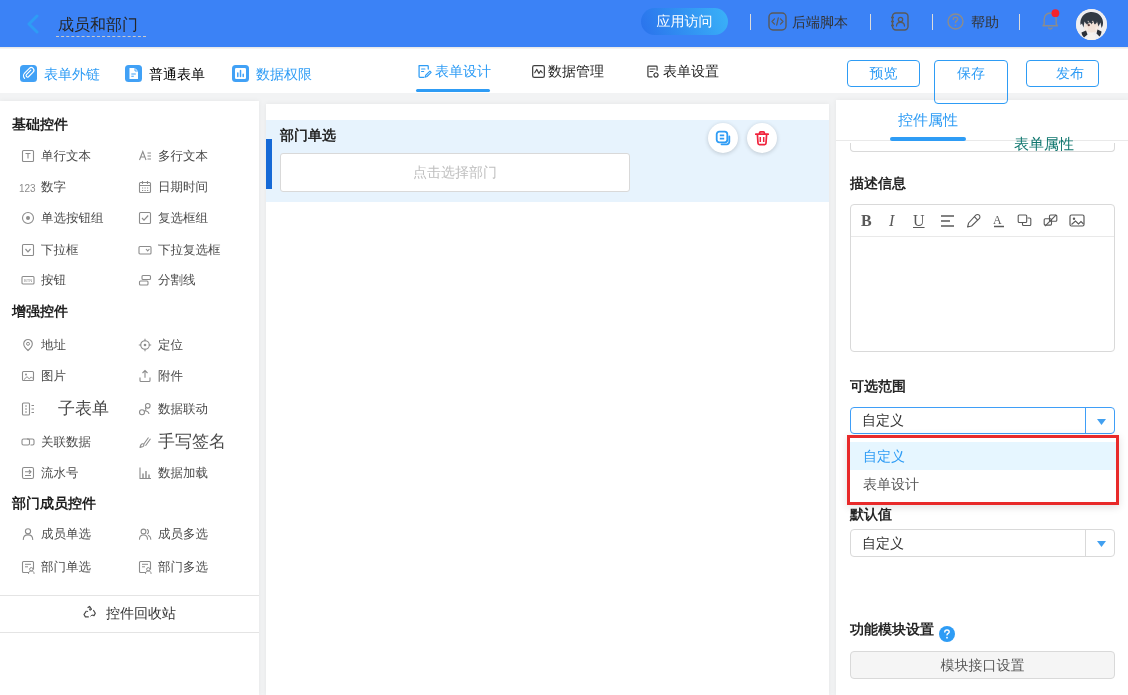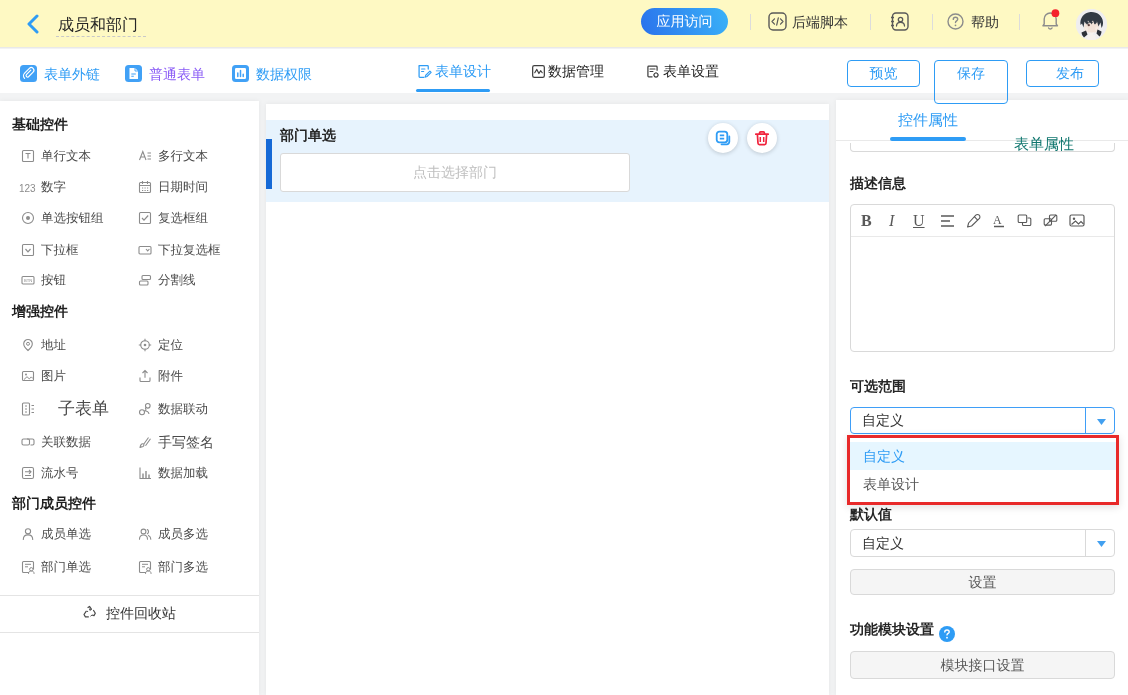--- a/index.html
+++ b/index.html
@@ -4,21 +4,21 @@
 <style>
   * { margin:0; padding:0; box-sizing:border-box; }
   html,body { width:1128px; height:695px; overflow:hidden; }
   body { font-family:"Liberation Sans",sans-serif; background:#f2f3f4; position:relative; }
   .abs { position:absolute; }
   svg { display:block; }
 </style>
 </head>
 <body>
 
-<div class="abs" id="topbar" style="left:0;top:0;width:1128px;height:48px;background:#fef9c3;border-bottom:1px solid #e9e9e9;z-index:5;">
+<div class="abs" id="topbar" style="left:0;top:0;width:1128px;height:48px;background:#3b82f6;border-bottom:1px solid #e9e9e9;z-index:5;">
   <svg class="abs" style="left:26px;top:14px;" width="14" height="20" viewBox="0 0 14 20">
       <path d="M11 2 L3 10 L11 18" fill="none" stroke="#2e9cf5" stroke-width="3" stroke-linecap="round" stroke-linejoin="round"></path>
     </svg>
   <div class="abs" style="left:58px;top:15px;font-size:16px;color:#262626;">成员和部门</div>
   <div class="abs" style="left:56px;top:36px;width:90px;border-bottom:1px dashed #c9c9c9;"></div>
 
   <div class="abs" style="left:641px;top:8px;width:87px;height:27px;border-radius:14px;background:linear-gradient(70deg,#2a72ec,#3ab2f8);color:#fff;font-size:14px;text-align:center;line-height:27px;">应用访问</div>
   <div class="abs" style="left:750px;top:14px;width:1px;height:16px;background:#dcdcdc;"></div>
 
   <svg class="abs" style="left:768px;top:12px;" width="19" height="19" viewBox="0 0 19 19">
@@ -72,21 +72,21 @@
       <rect width="17" height="17" rx="3.5" fill="#41a1f6"></rect>
       <path d="M10.8 5.2 l-4.4 4.4 a1.5 1.5 0 0 0 2.1 2.1 l4.6-4.6 a2.6 2.6 0 0 0 -3.7-3.7 L4.6 8.2 a3.7 3.7 0 0 0 0 5.2" fill="none" stroke="#fff" stroke-width="1.2" stroke-linecap="round"></path>
     </svg>
   <div class="abs" style="left:44px;top:17px;font-size:14px;color:#2e9cf5;">表单外链</div>
   <svg class="abs" style="left:125px;top:16px;" width="17" height="17" viewBox="0 0 17 17">
       <rect width="17" height="17" rx="3.5" fill="#41a1f6"></rect>
       <path d="M4.5 3 h5.5 l3 3 v8 h-8.5 z" fill="#fff"></path>
       <path d="M10 3 v3 h3" fill="none" stroke="#41a1f6" stroke-width=".9"></path>
       <path d="M6.3 9 h4.5 M6.3 11.3 h2.5" stroke="#41a1f6" stroke-width="1.1"></path>
     </svg>
-  <div class="abs" style="left:149px;top:17px;font-size:14px;color:#8b5cf6;">普通表单</div>
+  <div class="abs" style="left:149px;top:17px;font-size:14px;color:#000000;">普通表单</div>
   <svg class="abs" style="left:232px;top:16px;" width="17" height="17" viewBox="0 0 17 17">
       <rect width="17" height="17" rx="3.5" fill="#41a1f6"></rect>
       <rect x="3" y="3" width="11" height="11" rx="1.2" fill="#fff"></rect>
       <path d="M5.8 11.5 v-3.5 M8.5 11.5 v-6 M11.2 11.5 v-2.2" stroke="#41a1f6" stroke-width="1.5" stroke-linecap="round"></path>
     </svg>
   <div class="abs" style="left:256px;top:17px;font-size:14px;color:#2e9cf5;">数据权限</div>
 
   <svg class="abs" style="left:417px;top:15px;" width="15" height="15" viewBox="0 0 18 18">
       <path d="M2.5 2 h10 a1 1 0 0 1 1 1 v3" fill="none" stroke="#2e9cf5" stroke-width="1.5" stroke-linecap="round"></path>
       <path d="M2.5 2 v13 a1 1 0 0 0 1 1 h5" fill="none" stroke="#2e9cf5" stroke-width="1.5"></path>
@@ -236,21 +236,21 @@
         <rect x="1" y="4" width="7.5" height="6" rx="1.5" fill="none" stroke="#8c8c8c" stroke-width="1.1"></rect>
         <path d="M6 4 h5.5 a1.5 1.5 0 0 1 1.5 1.5 v3 a1.5 1.5 0 0 1 -1.5 1.5 H9.5" fill="none" stroke="#8c8c8c" stroke-width="1.1"></path>
       </svg>
     </div>
   <div class="abs" style="left:41px;top:334px;font-size:12.5px;line-height:14px;color:#4a4a4a;">关联数据</div>
   <div class="abs" style="left:138px;top:334px;">
       <svg width="14" height="14" viewBox="0 0 14 14">
         <path d="M2 12.5 C2.5 10 3.5 8.5 5 8.8 C6.5 9.1 6 11 5 11.5 C3.8 12 2.8 11.8 2 12.5 Z M5.5 9.5 L10.5 2.5 M7.5 10.8 L12.5 3.8" fill="none" stroke="#8c8c8c" stroke-width="1.1" stroke-linejoin="round"></path>
       </svg>
     </div>
-  <div class="abs" style="left:158px;top:334px;font-size:14px;line-height:14px;color:#4a4a4a;">手写签名</div>
+  <div class="abs" style="left:158px;top:334px;font-size:17px;line-height:14px;color:#4a4a4a;">手写签名</div>
   <div class="abs" style="left:21px;top:365px;">
       <svg width="14" height="14" viewBox="0 0 14 14">
         <rect x="1.5" y="1.5" width="11" height="11" rx="1.5" fill="none" stroke="#8c8c8c" stroke-width="1.1"></rect>
         <path d="M4 5.8 h6 M8 3.8 l2 2 -2 2 M4 9.5 h6" fill="none" stroke="#8c8c8c" stroke-width="1.1"></path>
       </svg>
     </div>
   <div class="abs" style="left:41px;top:365px;font-size:12.5px;line-height:14px;color:#4a4a4a;">流水号</div>
   <div class="abs" style="left:138px;top:365px;">
       <svg width="14" height="14" viewBox="0 0 14 14">
         <path d="M2 1.5 V12.5 H13" fill="none" stroke="#8c8c8c" stroke-width="1.1"></path>
@@ -384,21 +384,20 @@
   <div class="abs" style="left:14px;top:406px;font-size:14px;font-weight:bold;color:#262626;">默认值</div>
   <div class="abs" style="left:14px;top:429px;width:265px;height:28px;border:1px solid #d9d9d9;border-radius:4px;background:#fff;">
     <div class="abs" style="left:11px;top:5px;font-size:14px;color:#333;">自定义</div>
     <div class="abs" style="right:0;top:0;width:29px;height:26px;border-left:1px solid #d9d9d9;">
       <svg style="margin:11px 0 0 11px;" width="9" height="6" viewBox="0 0 9 6">
           <path d="M0 0 h9 l-4.5 6 z" fill="#42a0f0"></path>
         </svg>
     </div>
   </div>
 
-  <div class="abs" style="left:14px;top:469px;width:265px;height:26px;background:#f5f5f5;border:1px solid #d9d9d9;border-radius:4px;color:#595959;font-size:14px;text-align:center;line-height:24px;">设置</div>
 
   <div class="abs" style="left:14px;top:521px;font-size:14px;font-weight:bold;color:#262626;">功能模块设置</div>
   <svg class="abs" style="left:103px;top:526px;" width="16" height="16" viewBox="0 0 16 16">
       <circle cx="8" cy="8" r="8" fill="#2e9cf5"></circle>
       <path d="M5.8 6 c0-1.3 1-2 2.2-2 1.2 0 2.2 .7 2.2 1.9 0 1.4-2.2 1.5-2.2 3" fill="none" stroke="#fff" stroke-width="1.4" stroke-linecap="round"></path>
       <circle cx="8" cy="11.7" r=".9" fill="#fff"></circle>
     </svg>
   <div class="abs" style="left:14px;top:551px;width:265px;height:28px;background:#f5f5f5;border:1px solid #d9d9d9;border-radius:4px;color:#595959;font-size:14px;text-align:center;line-height:26px;">模块接口设置</div>
 </div>
 

